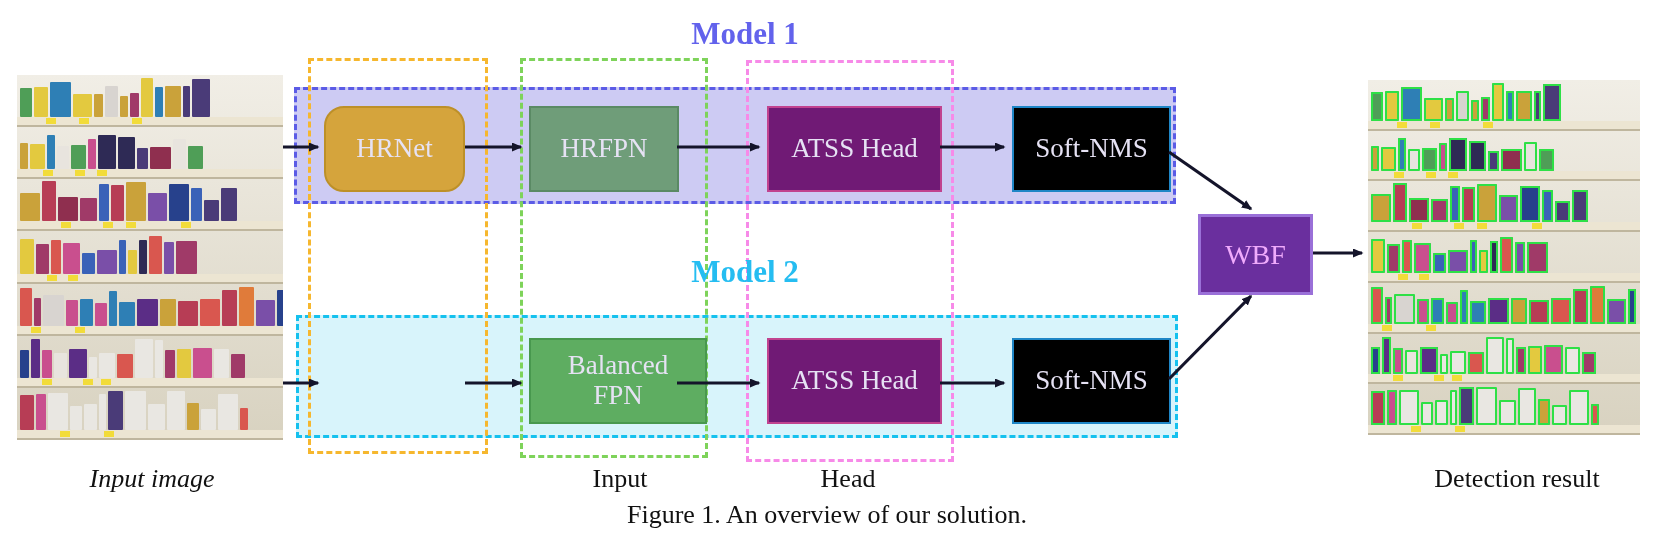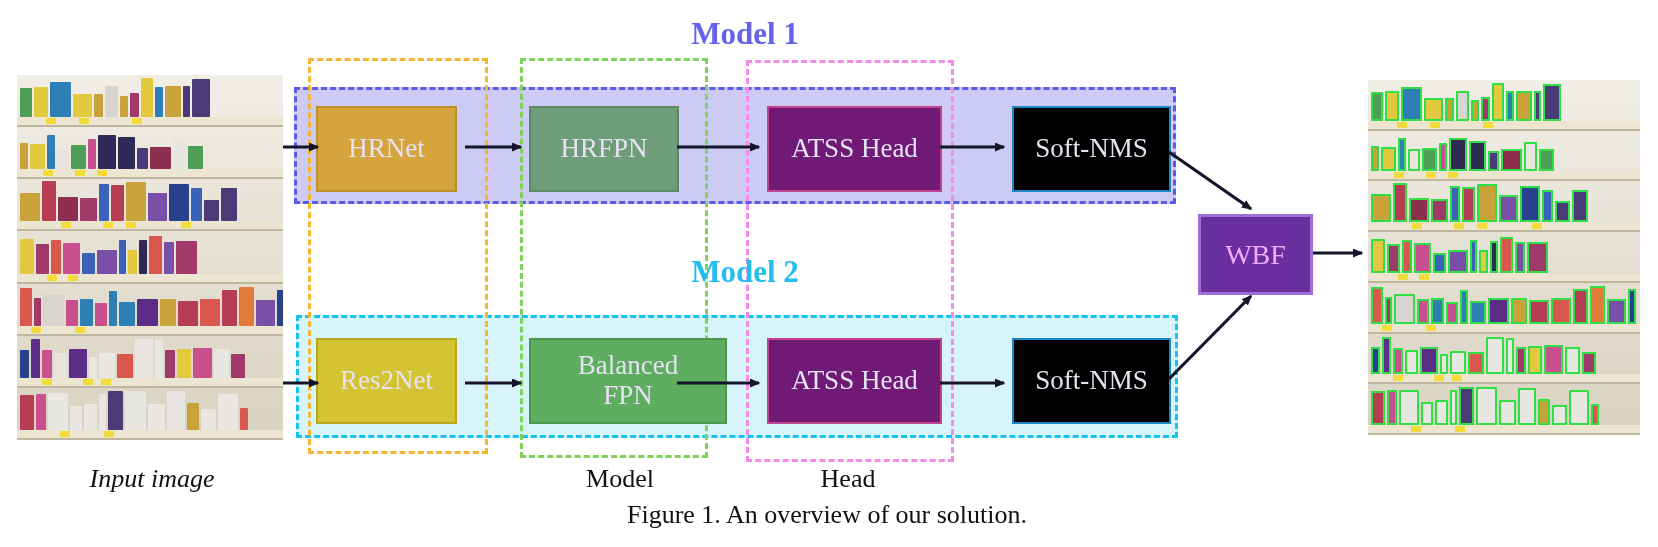--- a/index.html
+++ b/index.html
@@ -27,30 +27,30 @@
   .cat{position:absolute;z-index:2;background:transparent;}
   .cat.backbone{left:308px;top:58px;width:174px;height:390px;border:3px dashed #f6b72e;}
   .cat.neck{left:520px;top:58px;width:182px;height:394px;border:3px dashed #7ed35a;}
   .cat.headc{left:746px;top:60px;width:202px;height:396px;border:3px dashed #f78ae8;}
 
   
   .stage{position:absolute;z-index:3;display:flex;align-items:center;justify-content:center;
          text-align:center;font-size:27px;line-height:1.1;color:#e6e2f4;}
   .r1{top:106px;height:82px;}
   .r2{top:338px;height:82px;}
-  .c1{left:316px;width:137px;}
+  .c1{left:324px;width:137px;border-radius:20px;}
   .c2{left:529px;width:146px;}
   .c3{left:767px;width:171px;}
   .c4{left:1012px;width:155px;}
   .hrnet{background:#d5a43c;border:2px solid #bd9028;}
   .hrfpn{background:#6f9d79;border:2px solid #5a8a64;}
   .atss{background:#701a75;border:2px solid #c1438f;}
   .nms{background:#000000;border:2px solid #1f86c6;}
   .res2net{background:#d5c431;border:2px solid #b7a81f;}
-  .bfpn{background:#5ead61;border:2px solid #48984e;padding:0 24px;}
+  .bfpn{background:#5ead61;border:2px solid #48984e;padding:0 14px;}
   .wbf{position:absolute;z-index:3;left:1198px;top:214px;width:109px;height:75px;
        background:#6a2f9e;border:3px solid #9a70d8;display:flex;align-items:center;justify-content:center;
        color:#f0abfc;font-size:28px;}
 
   
   .mtitle{position:absolute;z-index:5;width:250px;text-align:center;font-weight:bold;font-size:31px;}
   .mtitle.t1{left:620px;top:16px;color:#6262ec;}
   .mtitle.t2{left:620px;top:254px;color:#25bdf1;}
   .blabel{position:absolute;z-index:5;top:464px;text-align:center;font-size:26px;color:#111111;}
   .blabel.li{left:52px;width:200px;font-style:italic;}
@@ -392,21 +392,20 @@
   <div class="cat headc"></div>
 
   <div class="mtitle t1">Model 1</div>
   <div class="mtitle t2">Model 2</div>
 
   <div class="stage r1 c1 hrnet">HRNet</div>
   <div class="stage r1 c2 hrfpn">HRFPN</div>
   <div class="stage r1 c3 atss">ATSS Head</div>
   <div class="stage r1 c4 nms">Soft-NMS</div>
 
-  <div class="stage r2 c1 res2net">Res2Net</div>
   <div class="stage r2 c2 bfpn">Balanced FPN</div>
   <div class="stage r2 c3 atss">ATSS Head</div>
   <div class="stage r2 c4 nms">Soft-NMS</div>
 
   <div class="wbf">WBF</div>
 
   <svg class="arrows" width="1658" height="547" viewBox="0 0 1658 547">
     <defs>
       <marker id="ah" markerWidth="11" markerHeight="10" refX="9" refY="4.5" orient="auto" markerUnits="userSpaceOnUse">
         <path d="M0,0 L10.5,4.5 L0,9 Z" fill="#14142a"></path>
@@ -421,18 +420,19 @@
       <line x1="465" y1="383" x2="521" y2="383" marker-end="url(#ah)"></line>
       <line x1="677" y1="383" x2="759" y2="383" marker-end="url(#ah)"></line>
       <line x1="940" y1="383" x2="1004" y2="383" marker-end="url(#ah)"></line>
       <line x1="1169" y1="152" x2="1251" y2="209" marker-end="url(#ah)"></line>
       <line x1="1169" y1="379" x2="1251" y2="296" marker-end="url(#ah)"></line>
       <line x1="1313" y1="253" x2="1362" y2="253" marker-end="url(#ah)"></line>
     </g>
   </svg>
 
   <div class="blabel li">Input image</div>
-  <div class="blabel ln">Model</div>
+  <div class="blabel ln">Input</div>
   <div class="blabel lh">Head</div>
+  <div class="blabel ld">Detection result</div>
 
   <div class="caption">Figure 1. An overview of our solution.</div>
 
 </div>
 
 </body></html>

